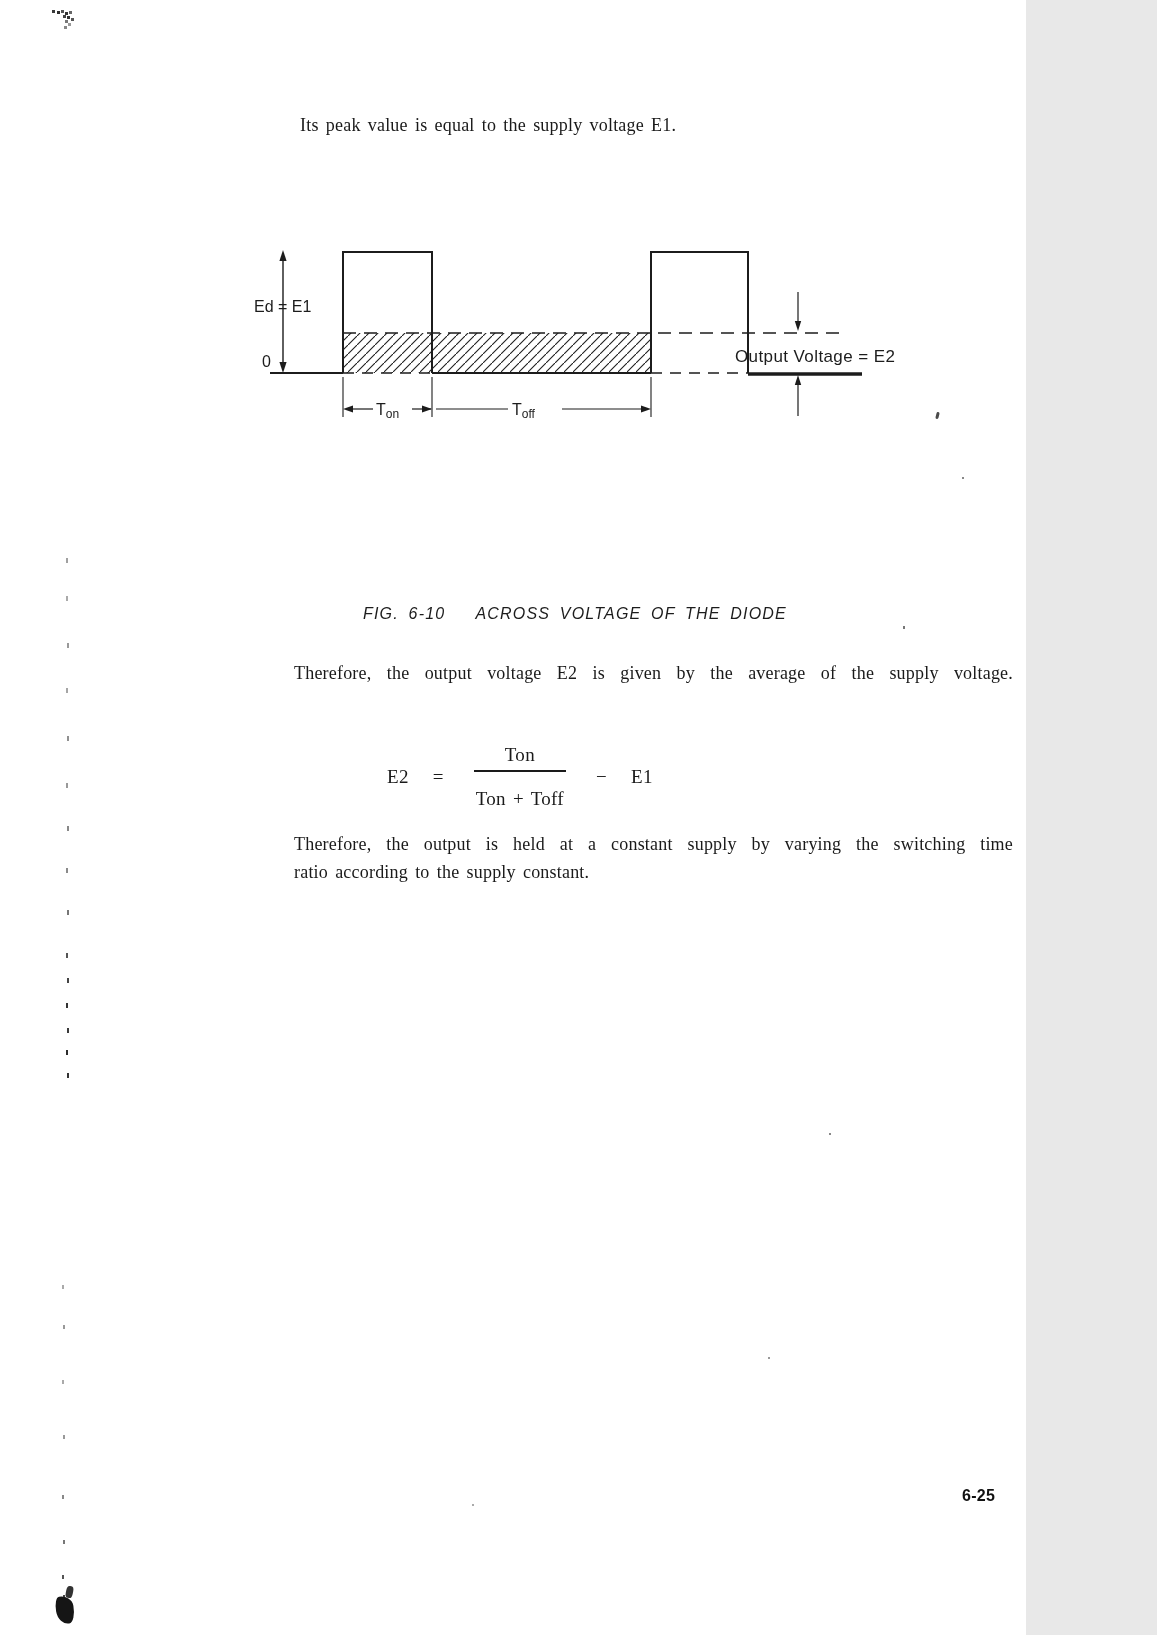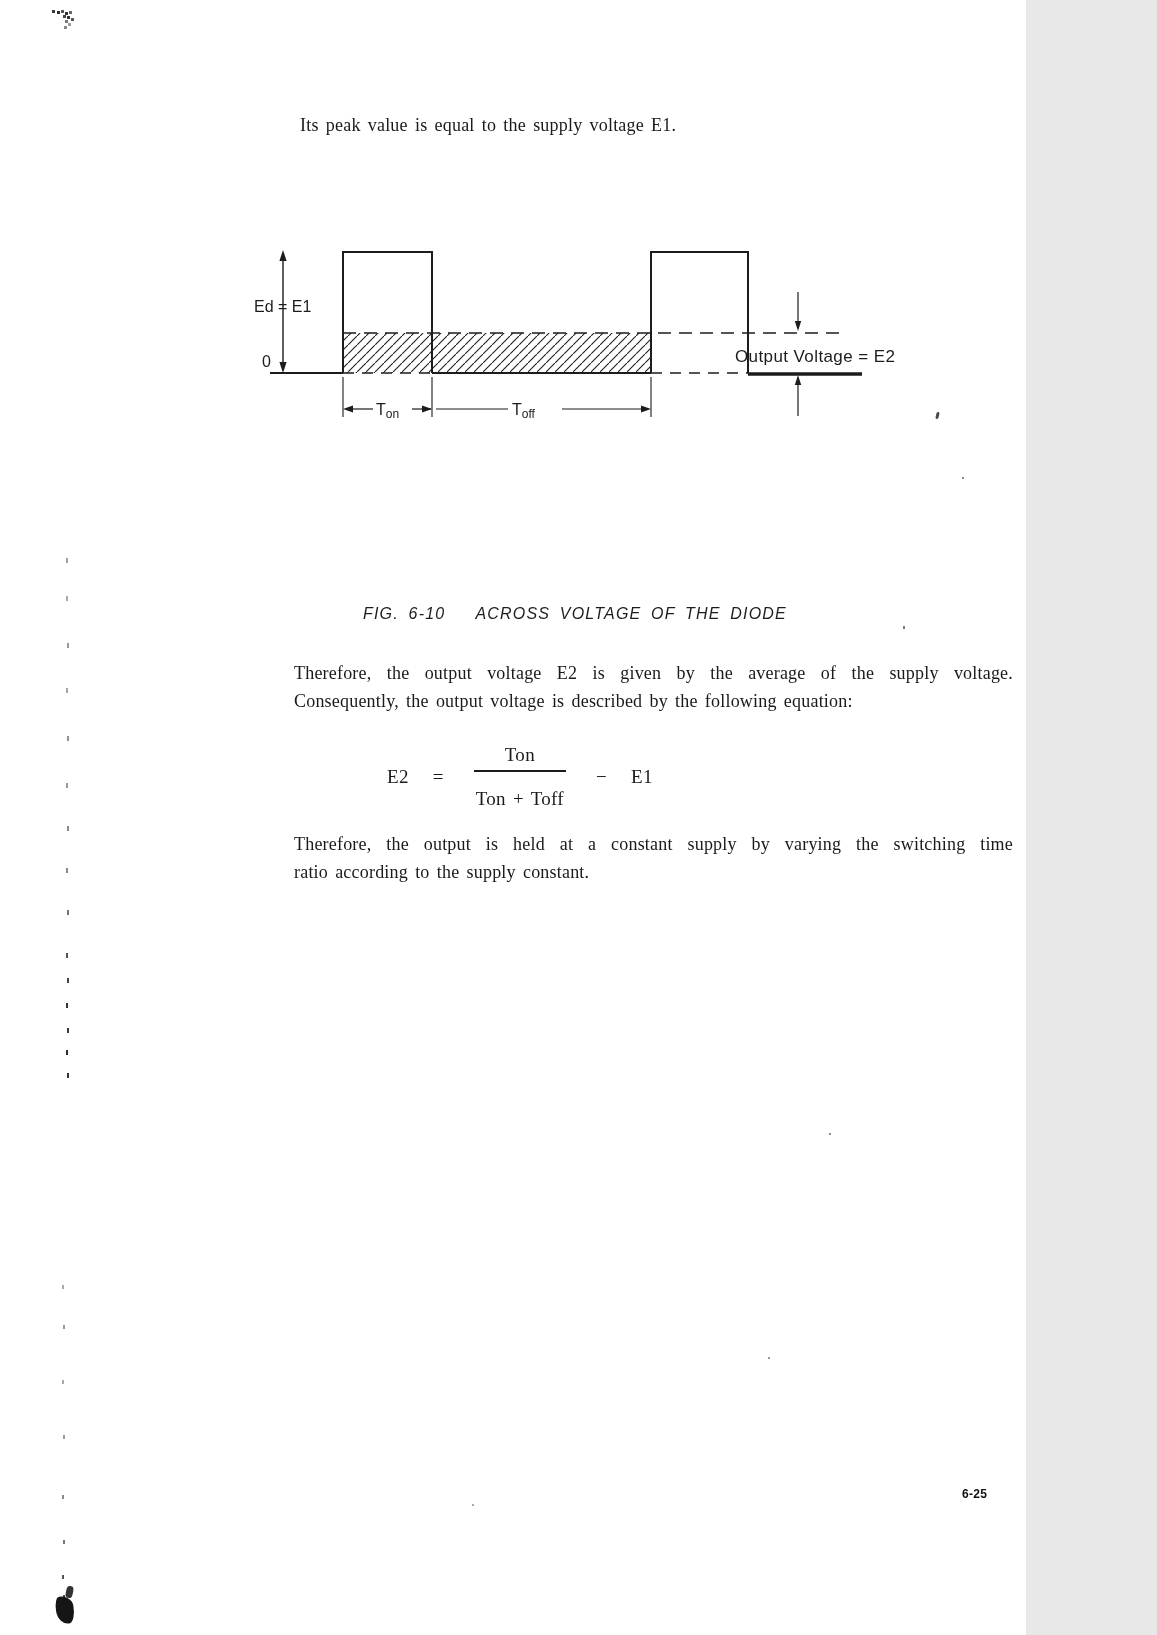--- a/index.html
+++ b/index.html
@@ -42,21 +42,21 @@
   .frac{display:inline-flex;flex-direction:column;align-items:center;margin:0 6px;}
   .frac .num{align-self:stretch;text-align:center;padding:0 10px 4px;border-bottom:2px solid #1a1a1a;}
   .frac .den{padding:16px 2px 0;}
   
   .diagram{position:absolute;left:240px;top:228px;}
   .diagram text{font-family:"Liberation Sans",sans-serif;fill:#1c1c1c;}
   
   .pageno{
     position:absolute;left:962px;top:1487px;
     font-family:"Liberation Sans",sans-serif;
-    font-weight:bold;font-size:12px;letter-spacing:.3px;
+    font-weight:bold;font-size:16px;letter-spacing:.3px;
     color:#111;
   }
   
   .artifact{position:absolute;}
 </style>
 </head>
 <body>
 
 <div class="page">
 
@@ -116,21 +116,20 @@
     <text x="136" y="187" font-size="16"><tspan>T</tspan><tspan dy="3" font-size="12">on</tspan></text>
     <text x="272" y="187" font-size="16"><tspan>T</tspan><tspan dy="3" font-size="12">off</tspan></text>
   </svg>
 
   <div class="caption">
     <span class="cap-num">FIG. 6-10</span><span class="cap-title">ACROSS VOLTAGE OF THE DIODE</span>
   </div>
 
   <div class="bodypara para1">
     <div class="jline">Therefore, the output voltage E2 is given by the average of the supply voltage.</div>
-    <div>Consequently, the output voltage is described by the following equation:</div>
   </div>
 
   <div class="equation">
     <span>E2</span>
     <span>=</span>
     <span class="frac">
       <span class="num">Ton</span>
       <span class="den">Ton + Toff</span>
     </span>
     <span>−</span>

